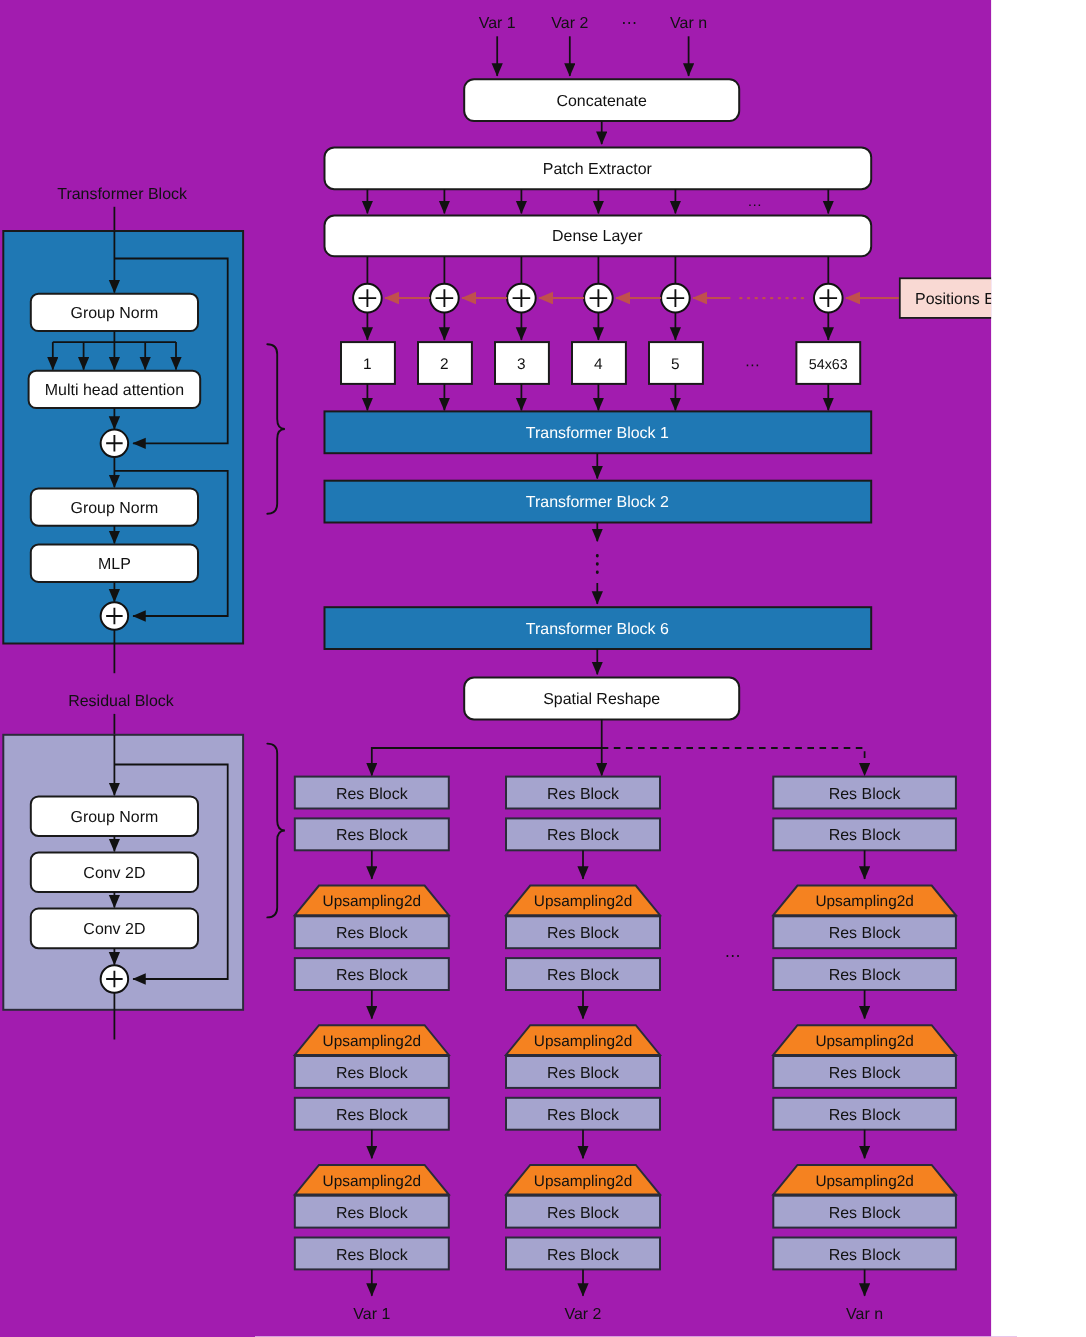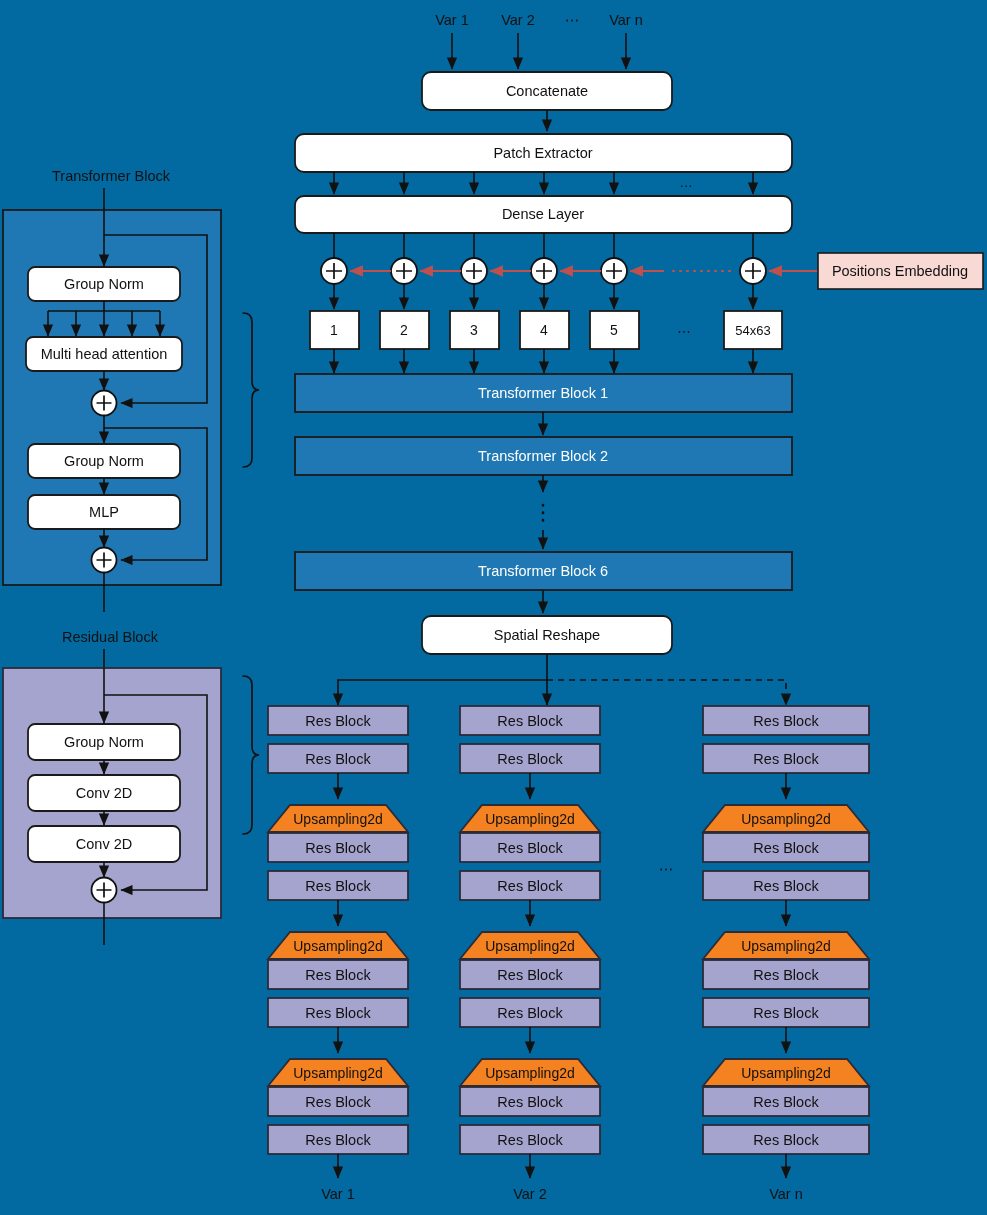--- a/index.html
+++ b/index.html
@@ -1,17 +1,17 @@
 <!DOCTYPE html>
 <html><head>
 <meta charset="utf-8">
 <style>
   html,body{margin:0;padding:0;background:#ffffff;}
   body{font-family:"Liberation Sans",sans-serif;}
-  #page{position:relative;width:987px;height:1215px;background:#0369a1;overflow:hidden;}
+  #page{position:relative;width:901px;height:1215px;background:#a21caf;overflow:hidden;}
   svg{display:block;}
   .lbl{font-family:"Liberation Sans",sans-serif;font-size:14.5px;fill:#111111;}
   .lbl-white{font-family:"Liberation Sans",sans-serif;font-size:14.5px;fill:#ffffff;}
   .lbl-sm{font-family:"Liberation Sans",sans-serif;font-size:13.5px;fill:#111111;}
   .lbl-tok{font-family:"Liberation Sans",sans-serif;font-size:14px;fill:#111111;}
   .lbl-tokn{font-family:"Liberation Sans",sans-serif;font-size:13px;fill:#111111;}
   .lbl-ups{font-family:"Liberation Sans",sans-serif;font-size:14px;fill:#111111;}
   .ln{stroke:#111111;stroke-width:1.6;fill:none;}
   .ln-red{stroke:#c0504d;stroke-width:1.8;fill:none;}
   .ln-dash{stroke:#111111;stroke-width:1.6;fill:none;stroke-dasharray:6 5;}

